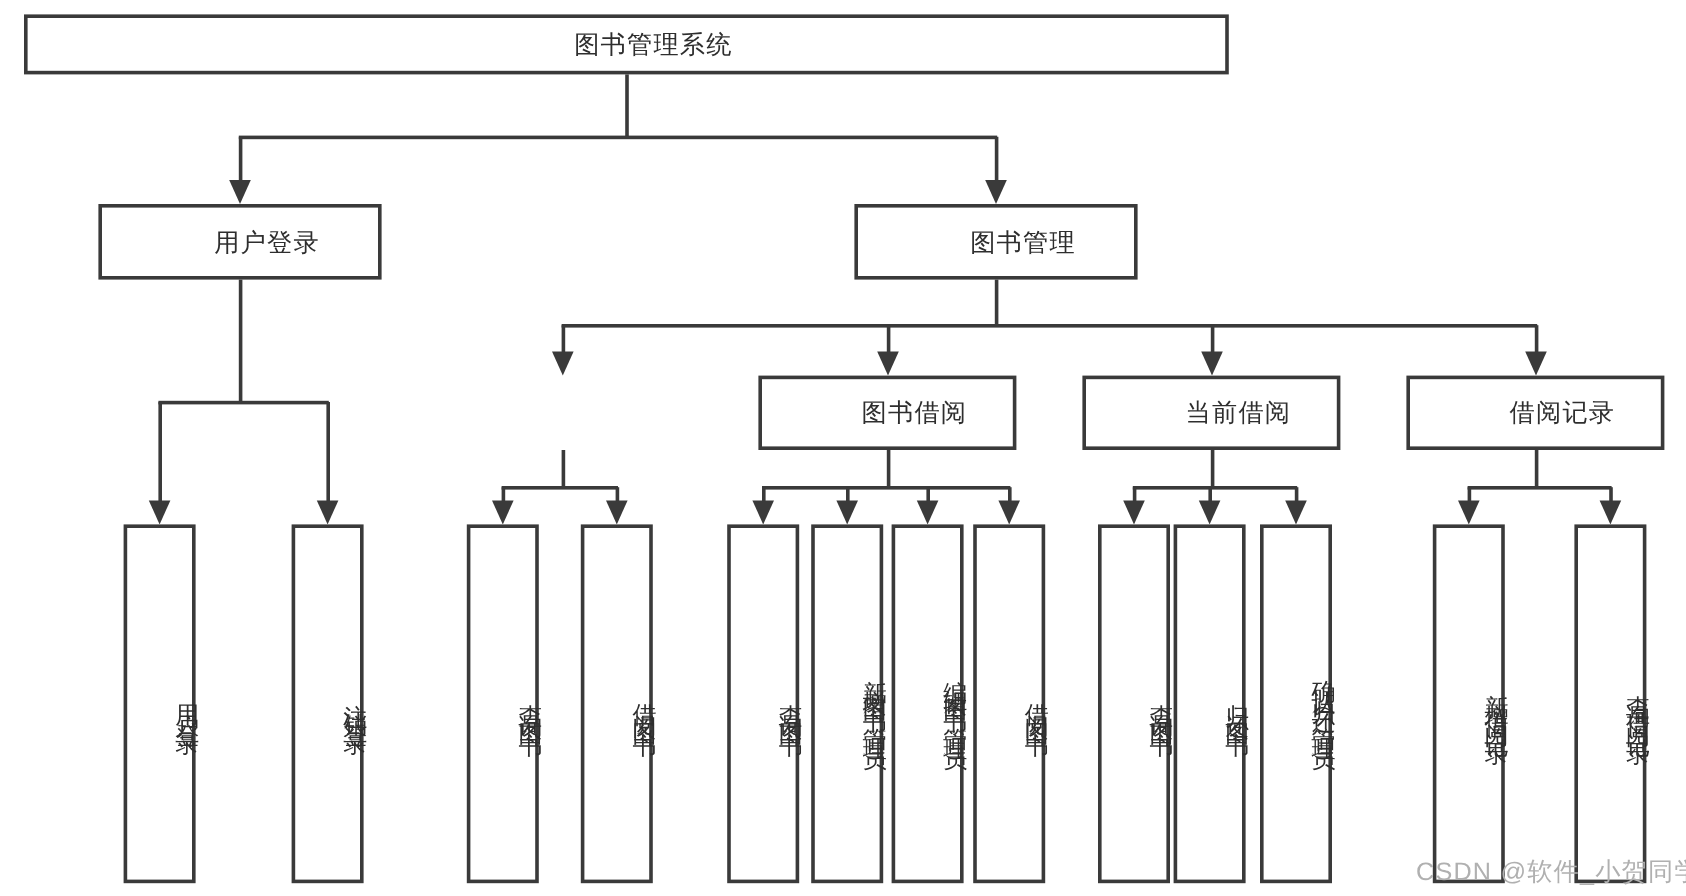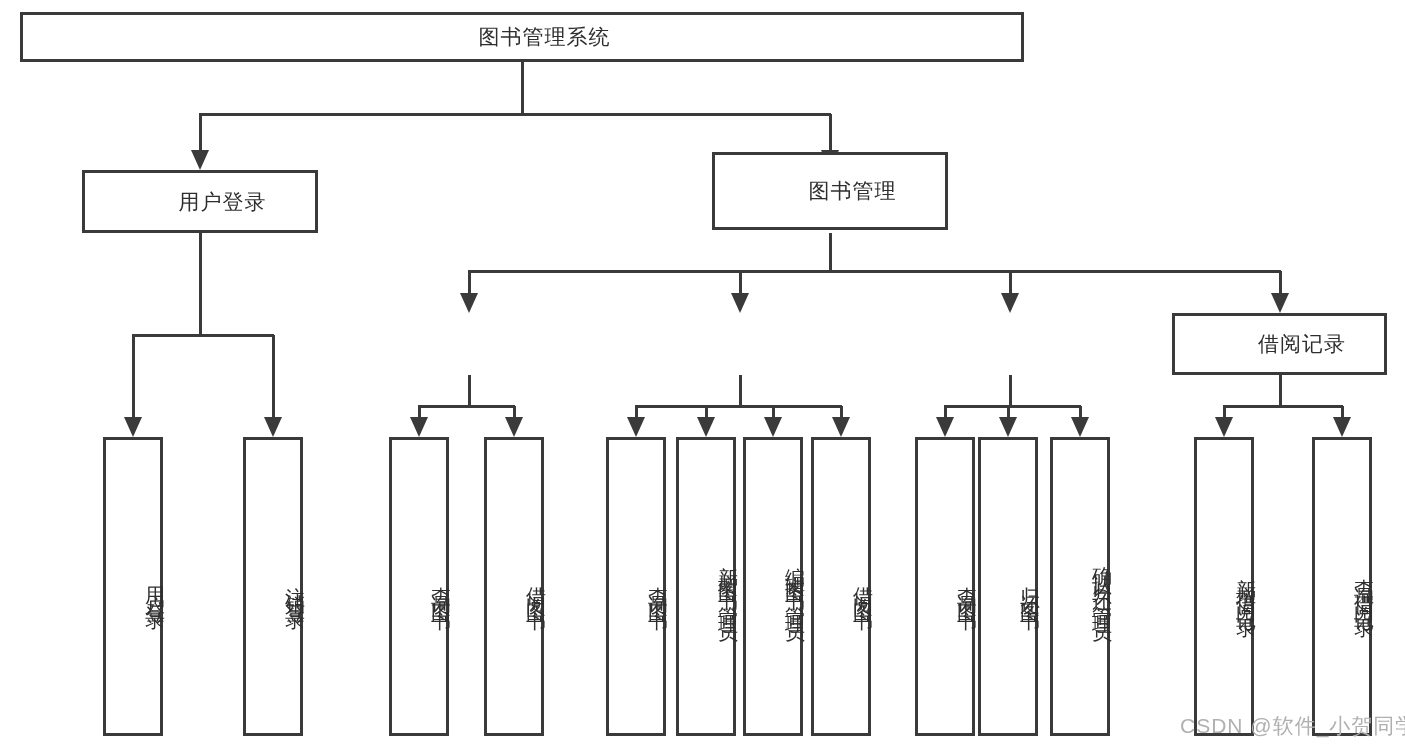--- a/index.html
+++ b/index.html
@@ -54,40 +54,42 @@
   <div class="box hbox" style="left:20px;top:12px;width:1004px;height:50px">图书管理系统</div>
 
   <div class="vline" style="left:521px;top:62px;width:3px;height:53px"></div>
   <div class="hline" style="left:199px;top:113px;width:632px;height:3px"></div>
   <div class="vline" style="left:199px;top:114px;width:3px;height:39px"></div>
   <div class="arrow" style="left:191px;top:150px"></div>
   <div class="vline" style="left:829px;top:114px;width:3px;height:39px"></div>
   <div class="arrow" style="left:821px;top:150px"></div>
 
   <div class="box hbox" style="left:82px;top:170px;width:236px;height:63px">用户登录</div>
-  <div class="box hbox" style="left:712px;top:152px;width:236px;height:78px">图书管理</div>
+  <div class="box hbox" style="left:712px;top:170px;width:236px;height:63px">图书管理</div>
 
   <div class="vline" style="left:199px;top:233px;width:3px;height:102px"></div>
   <div class="hline" style="left:132px;top:334px;width:142px;height:3px"></div>
   <div class="vline" style="left:132px;top:335px;width:3px;height:85px"></div>
   <div class="arrow" style="left:124px;top:417px"></div>
   <div class="vline" style="left:272px;top:335px;width:3px;height:85px"></div>
   <div class="arrow" style="left:264px;top:417px"></div>
 
   <div class="vline" style="left:829px;top:233px;width:3px;height:39px"></div>
   <div class="hline" style="left:468px;top:270px;width:813px;height:3px"></div>
   <div class="vline" style="left:468px;top:271px;width:3px;height:25px"></div>
   <div class="arrow" style="left:460px;top:293px"></div>
   <div class="vline" style="left:739px;top:271px;width:3px;height:25px"></div>
   <div class="arrow" style="left:731px;top:293px"></div>
   <div class="vline" style="left:1009px;top:271px;width:3px;height:25px"></div>
   <div class="arrow" style="left:1001px;top:293px"></div>
   <div class="vline" style="left:1279px;top:271px;width:3px;height:25px"></div>
   <div class="arrow" style="left:1271px;top:293px"></div>
 
+  <div class="box hbox" style="left:632px;top:313px;width:215px;height:62px">图书借阅</div>
+  <div class="box hbox" style="left:902px;top:313px;width:215px;height:62px">当前借阅</div>
   <div class="box hbox" style="left:1172px;top:313px;width:215px;height:62px">借阅记录</div>
 
   <div class="vline" style="left:468px;top:375px;width:3px;height:31px"></div>
   <div class="hline" style="left:418px;top:405px;width:97px;height:3px"></div>
   <div class="vline" style="left:418px;top:406px;width:3px;height:14px"></div>
   <div class="arrow" style="left:410px;top:417px"></div>
   <div class="vline" style="left:513px;top:406px;width:3px;height:14px"></div>
   <div class="arrow" style="left:505px;top:417px"></div>
 
   <div class="vline" style="left:739px;top:375px;width:3px;height:31px"></div>

